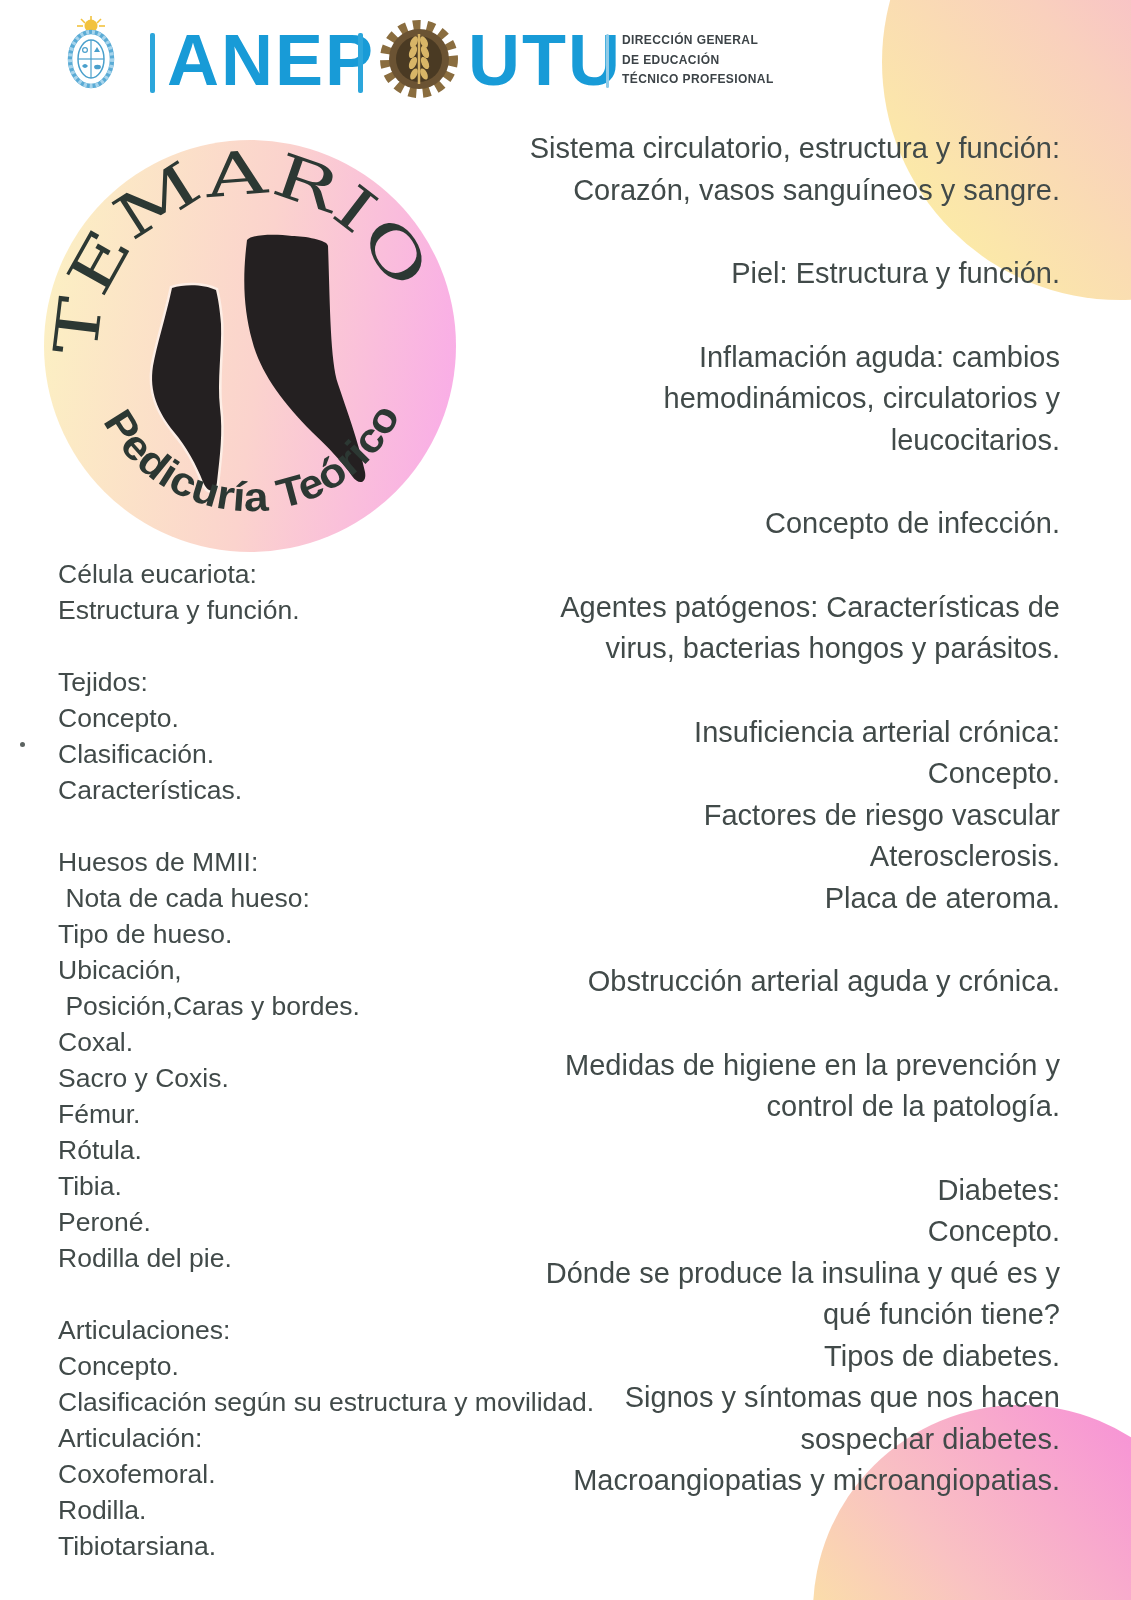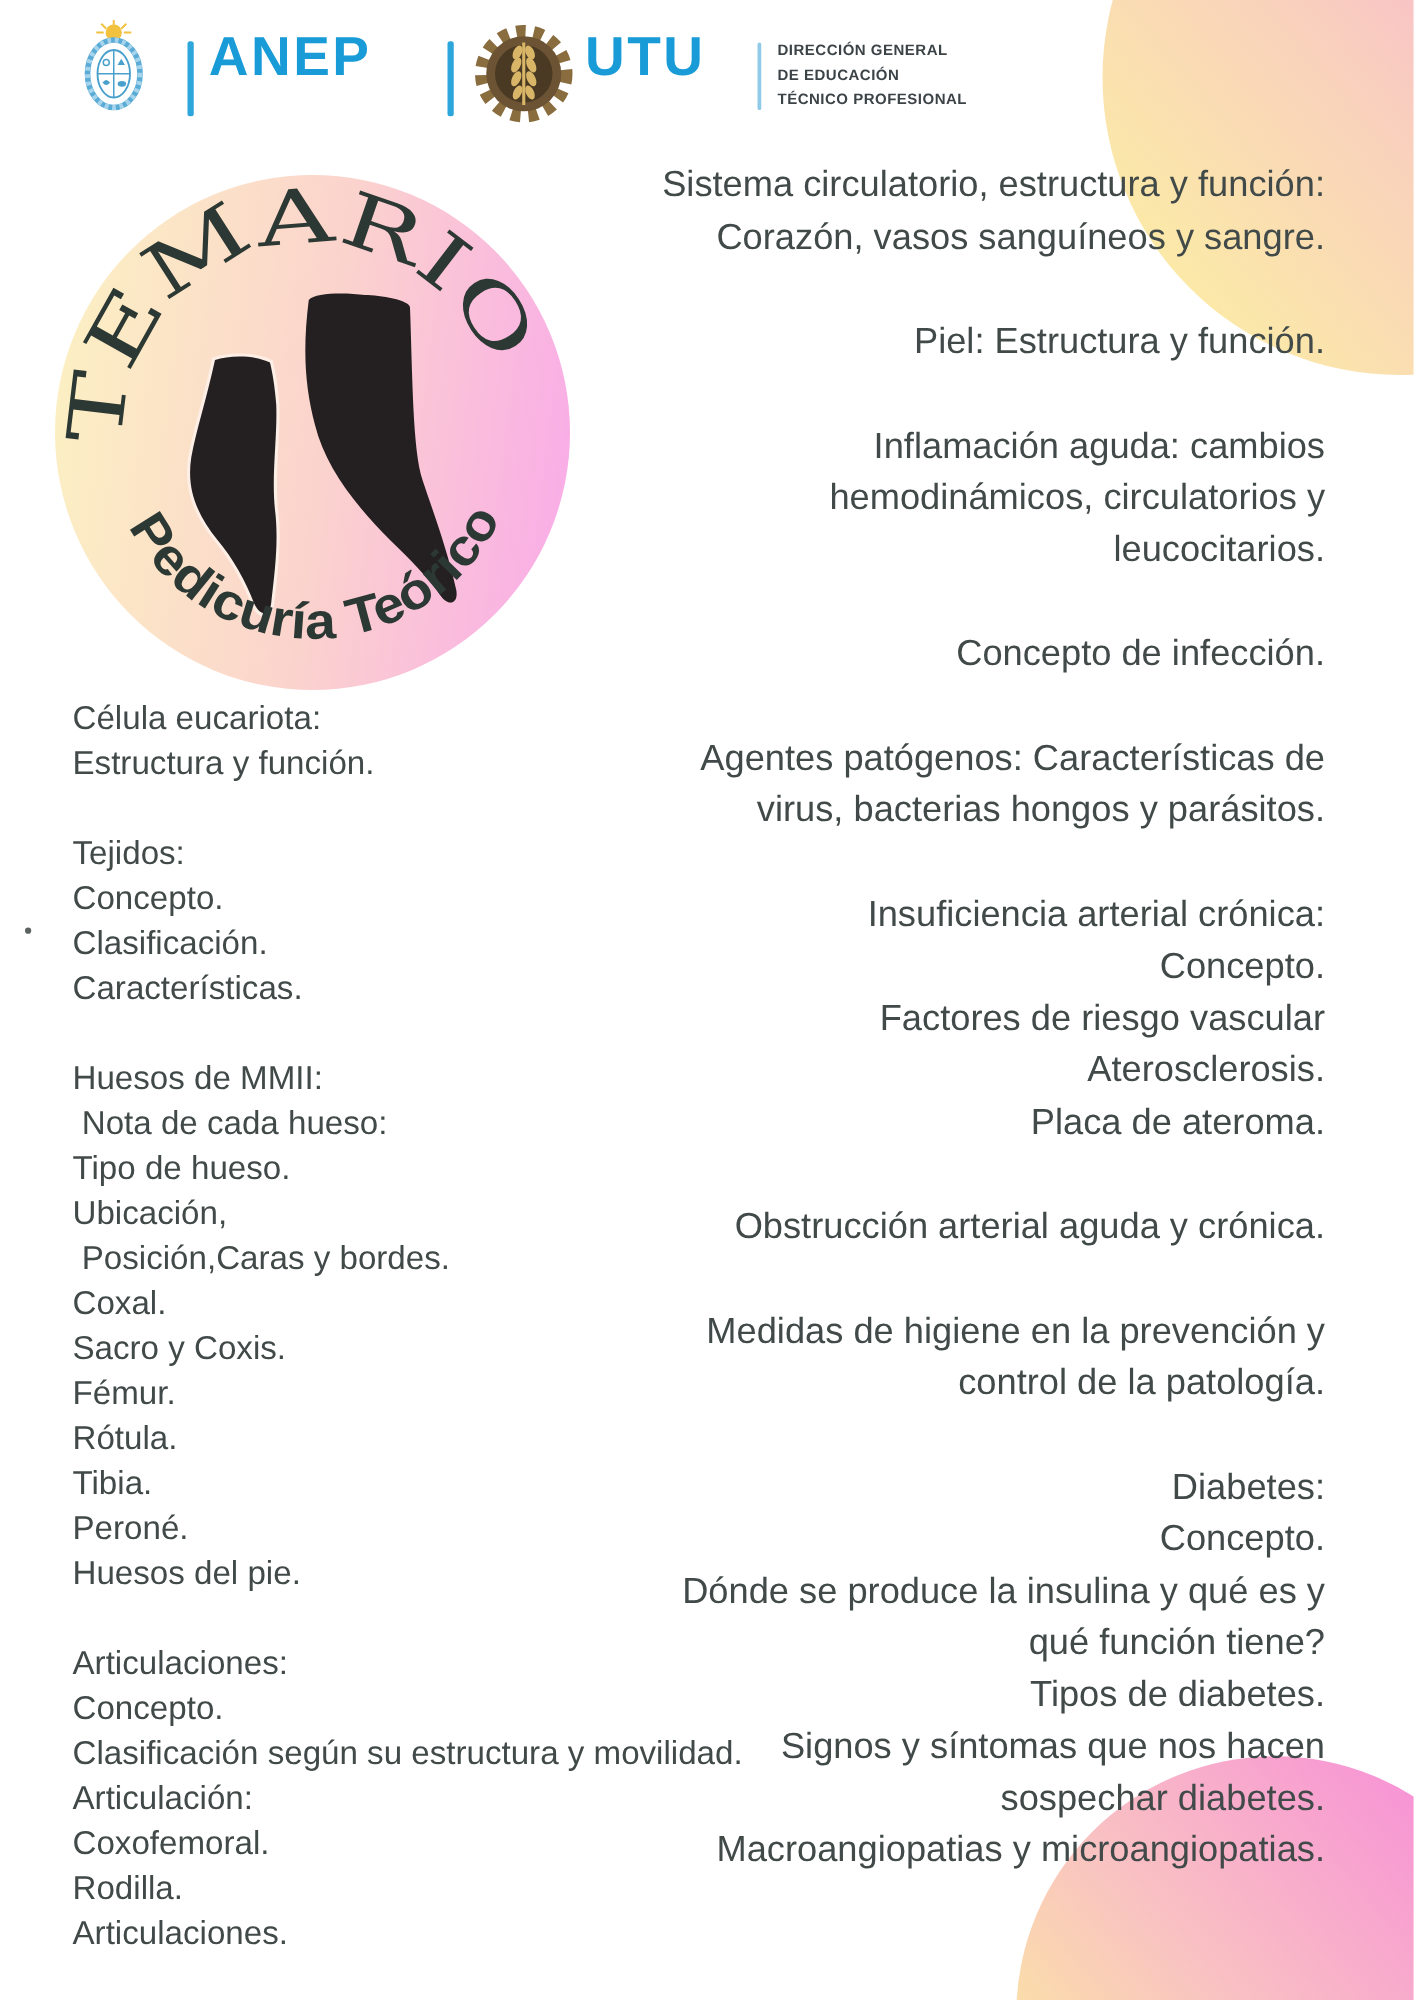--- a/index.html
+++ b/index.html
@@ -13,21 +13,21 @@
   .deco-bottom{left:813px;top:1405px;width:414px;height:414px;
             background:linear-gradient(50deg,#fcee9b 10%,#f9c2c2 46%,#f793d6 86%);}
 
   
   .hdr-coat{position:absolute;left:67px;top:16px;}
   .hdr-bar{position:absolute;width:5px;background:#2ca6db;border-radius:2px;}
   .bar1{left:150px;top:33px;height:60px;}
   .bar2{left:358px;top:33px;height:60px;}
   .bar3{left:606px;top:34px;width:3px;height:54px;background:#8fcbe8;}
   .hdr-word{position:absolute;top:24px;font-weight:bold;color:#189bd7;
-            font-size:44px;letter-spacing:2px;line-height:1;}
+            font-size:72px;letter-spacing:2px;line-height:1;}
   .anep{left:167px;}
   .utu-word{left:468px;}
   .hdr-gear{position:absolute;left:376px;top:16px;}
   .hdr-dir{position:absolute;left:622px;top:31px;color:#3c4347;font-weight:bold;
            font-size:12px;line-height:19.5px;letter-spacing:0.4px;}
 
   
   .badge-circle{position:absolute;left:44px;top:140px;width:412px;height:412px;border-radius:50%;
             background:linear-gradient(97deg,#fcf2c2 0%,#fbd3cd 52%,#f9aae9 100%);}
   .badge-svg{position:absolute;left:44px;top:140px;}
@@ -158,30 +158,30 @@
       <div class="tline"> Nota de cada hueso:</div>
       <div class="tline">Tipo de hueso.</div>
       <div class="tline">Ubicación,</div>
       <div class="tline"> Posición,Caras y bordes.</div>
       <div class="tline">Coxal.</div>
       <div class="tline">Sacro y Coxis.</div>
       <div class="tline">Fémur.</div>
       <div class="tline">Rótula.</div>
       <div class="tline">Tibia.</div>
       <div class="tline">Peroné.</div>
-      <div class="tline">Huesos del pie.</div>
+      <div class="tline">Rodilla del pie.</div>
     </div>
     <div class="group">
       <div class="tline">Articulaciones:</div>
       <div class="tline">Concepto.</div>
       <div class="tline">Clasificación según su estructura y movilidad.</div>
       <div class="tline">Articulación:</div>
       <div class="tline">Coxofemoral.</div>
       <div class="tline">Rodilla.</div>
-      <div class="tline">Articulaciones.</div>
+      <div class="tline">Tibiotarsiana.</div>
     </div>
   </div>
 
   <div class="right-col">
     <div class="group">
       <div class="tline">Sistema circulatorio, estructura y función:</div>
       <div class="tline">Corazón, vasos sanguíneos y sangre.</div>
     </div>
     <div class="group">
       <div class="tline">Piel: Estructura y función.</div>

